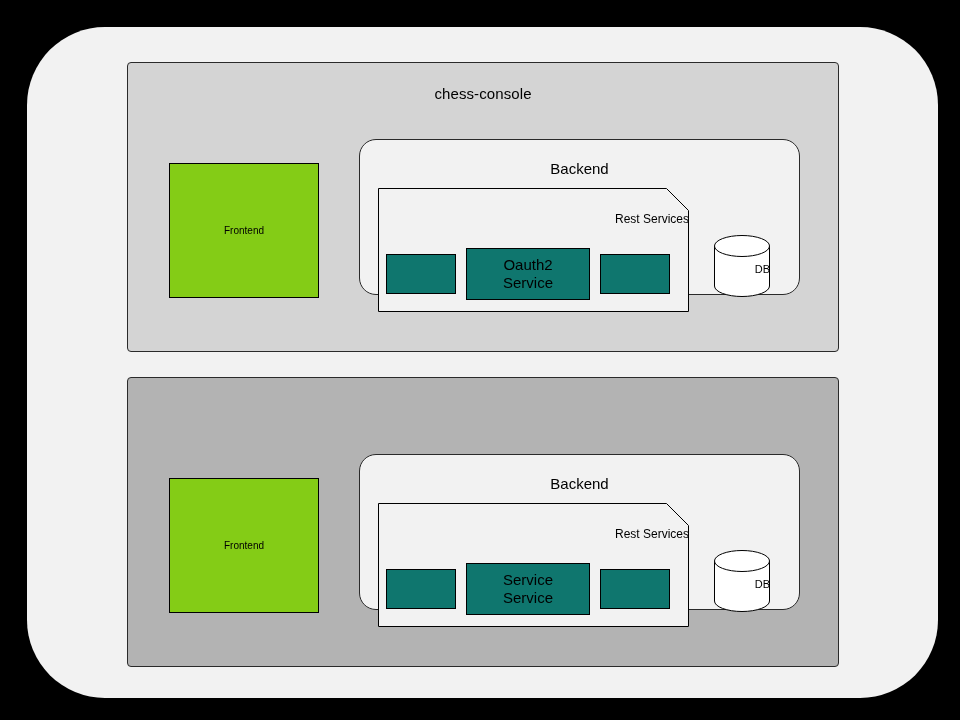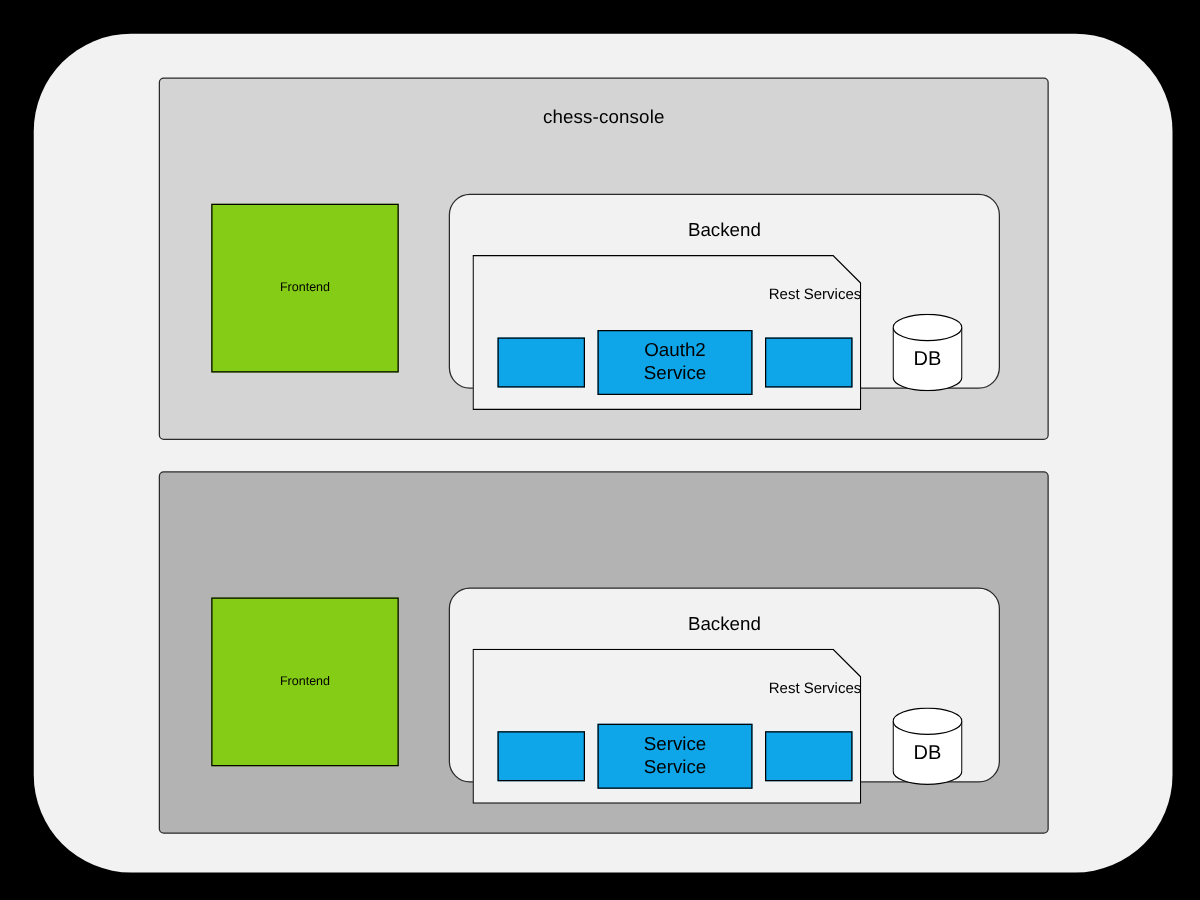--- a/index.html
+++ b/index.html
@@ -80,21 +80,21 @@
     align-items: center;
     justify-content: center;
     font-size: 10px;
     color: #000000;
   }
 
   
   .backend-box {
     position: absolute;
     left: 231px;
-    top: 92px;
+    top: 76px;
     width: 441px;
     height: 156px;
     background: #f2f2f2;
     border: 1px solid #2a2a2a;
     border-radius: 17px;
     box-sizing: border-box;
   }
   .backend-title {
     position: absolute;
     left: 0;
@@ -141,52 +141,51 @@
   
   .service-row {
     position: absolute;
     left: 8px;
     top: 60px;
     width: 295px;
     height: 52px;
   }
   .svc {
     position: absolute;
-    background: #0ea5e9;
+    background: #0f766e;
     border: 1px solid #000000;
     box-sizing: border-box;
     display: flex;
     align-items: center;
     justify-content: center;
     text-align: center;
     font-size: 15px;
     line-height: 18px;
     color: #000000;
-    margin-left: 12px;
   }
   .svc.slot-left  { left: 0px;   top: 6px;  width: 70px;  height: 40px; }
   .svc.slot-main  { left: 80px;  top: 0px;  width: 124px; height: 52px; }
   .svc.slot-right { left: 214px; top: 6px;  width: 70px;  height: 40px; }
 
   
   .db-cylinder {
     position: absolute;
     left: 354px;
     top: 95px;
     width: 56px;
     height: 62px;
   }
   .db-cylinder svg { display: block; }
   .db-label {
     position: absolute;
     left: 0;
     right: 0;
     top: 28px;
-    text-align: center;
-    font-size: 16px;
+    text-align: right;
+    font-size: 11px;
     color: #000000;
     pointer-events: none;
   }
 </style>
 </head>
 <body>
 
 <div id="canvas">
 
   <div class="outer-container">

